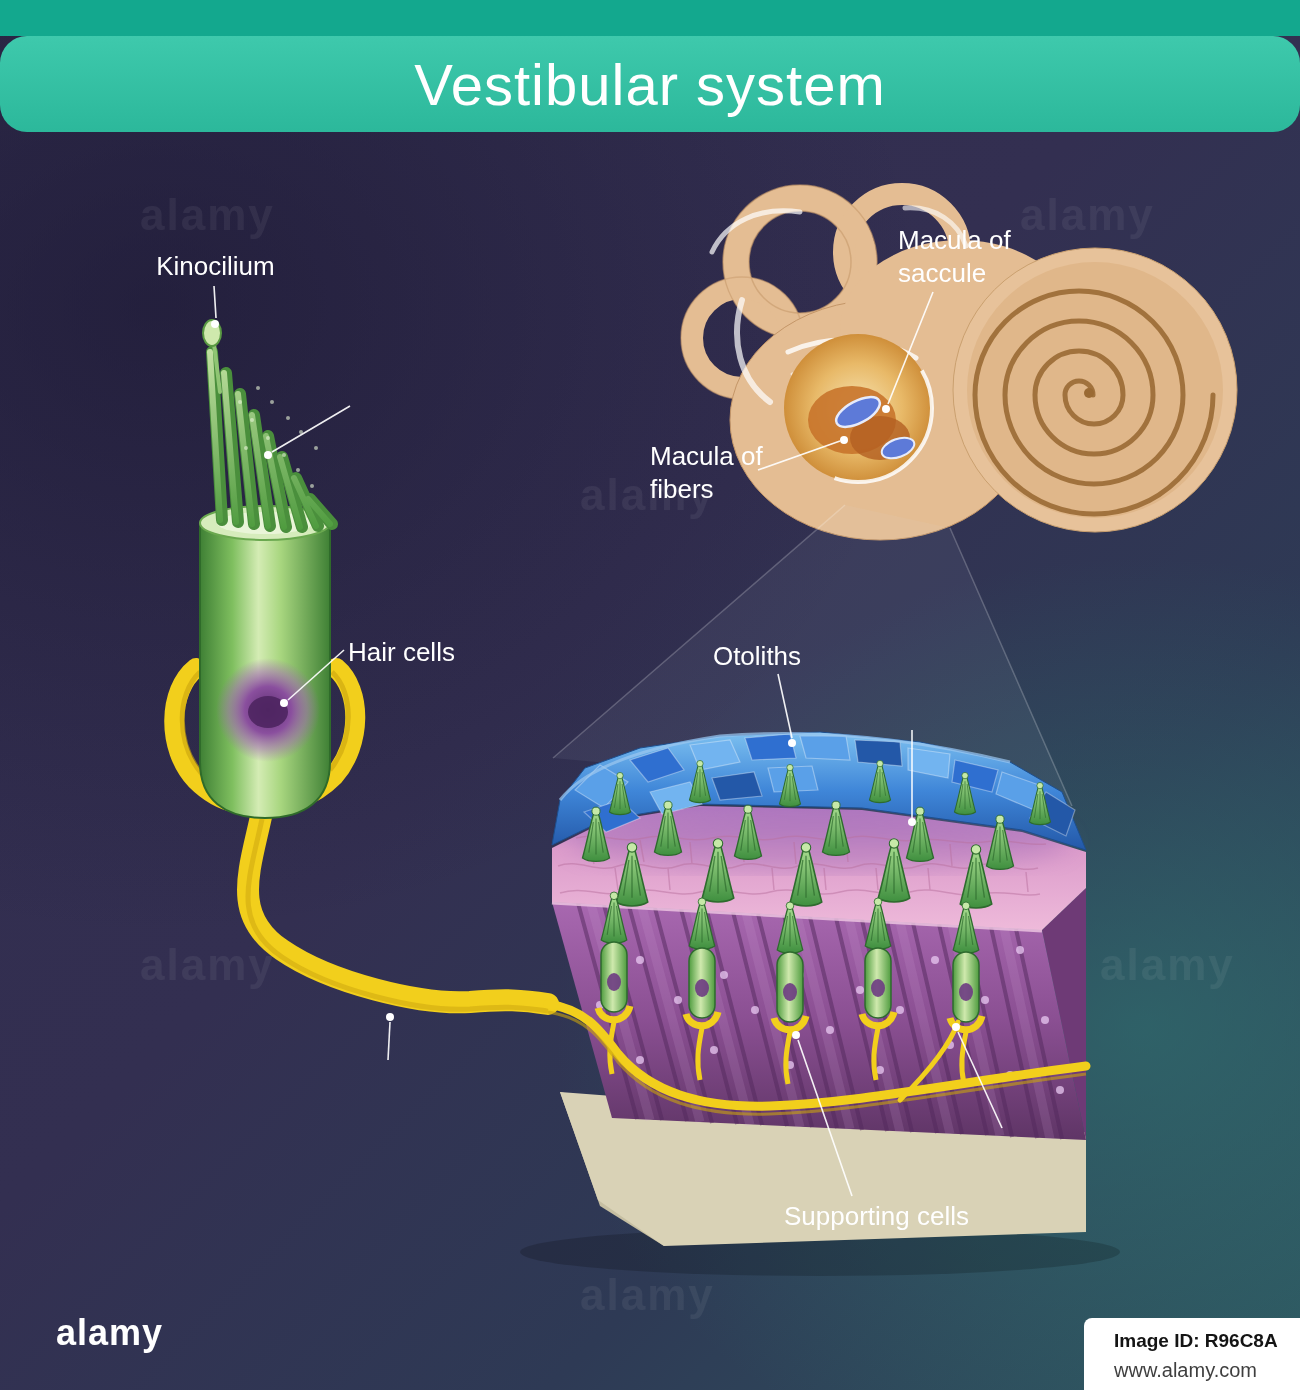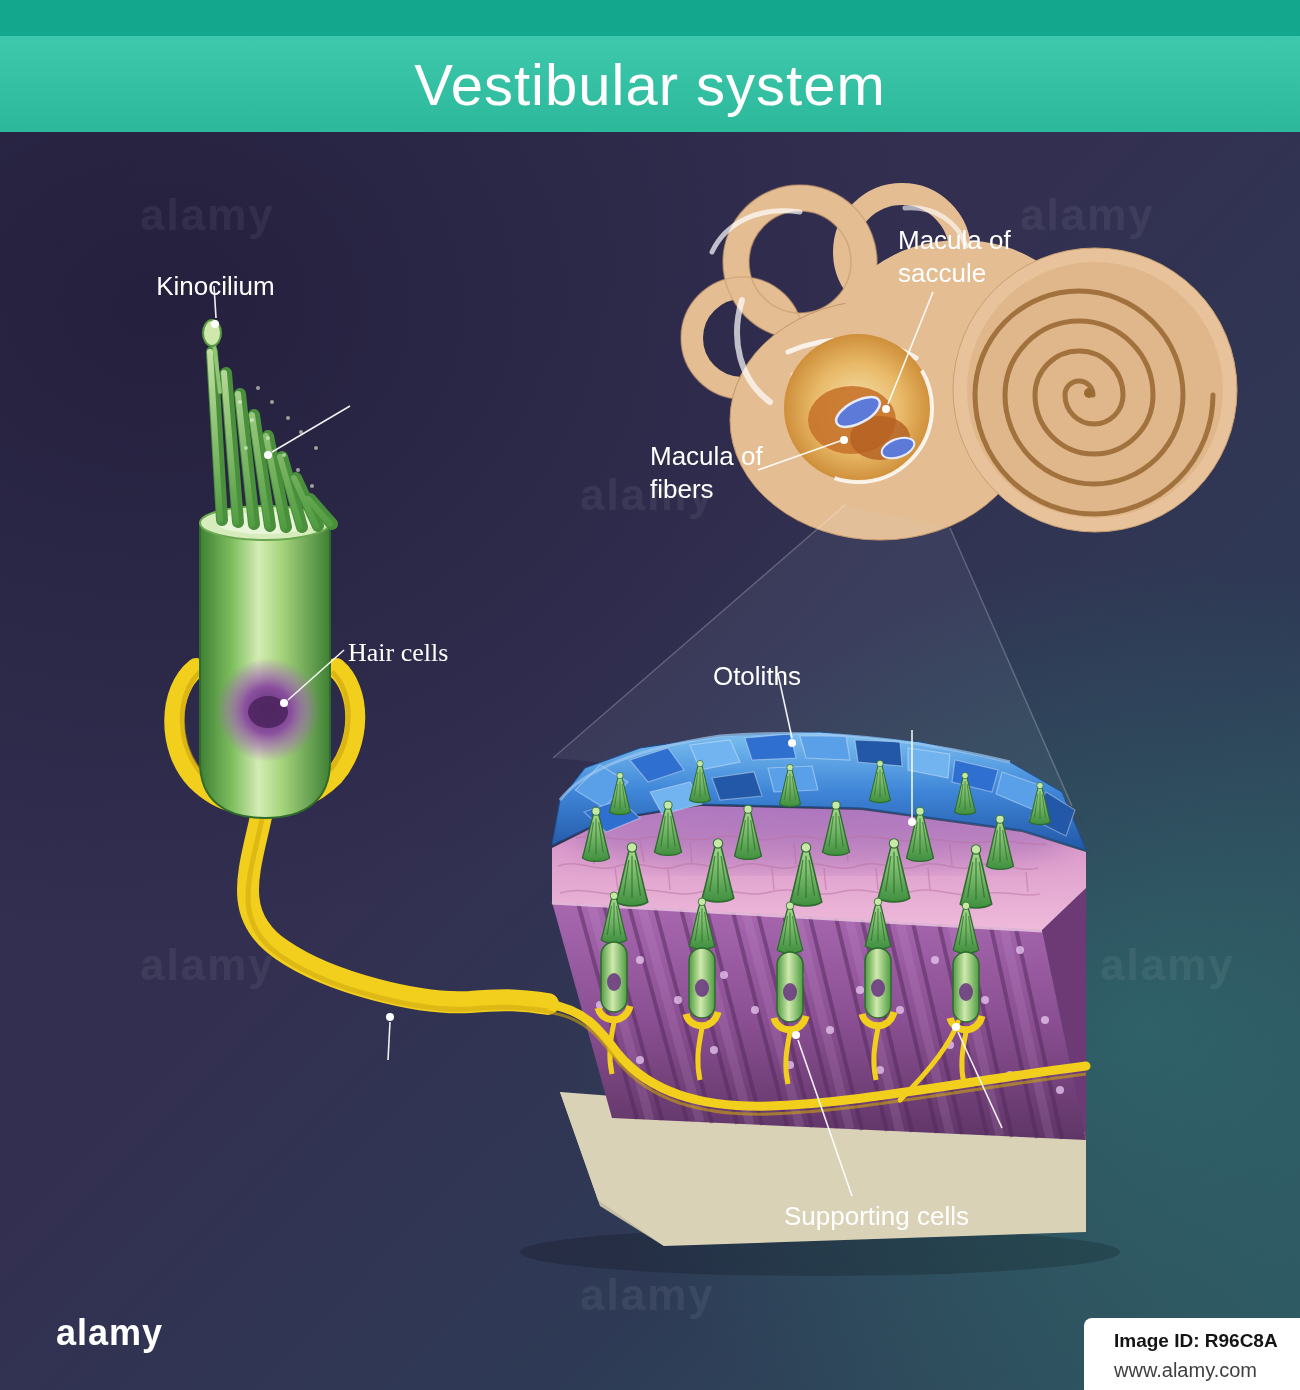--- a/index.html
+++ b/index.html
@@ -7,26 +7,26 @@
     position:relative;width:1300px;height:1390px;overflow:hidden;
     font-family:"Liberation Sans",sans-serif;
     background:
       radial-gradient(950px 760px at 88% 74%, rgba(48,122,116,.55), rgba(48,122,116,0) 62%),
       radial-gradient(1100px 900px at 12% 22%, rgba(24,20,46,.55), rgba(24,20,46,0) 70%),
       linear-gradient(135deg,#312d4e 0%, #332f51 45%, #2e3a55 72%, #2e5660 100%);
   }
   .header-strip{position:absolute;top:0;left:0;right:0;height:36px;background:#13a88e;}
   .header-band{position:absolute;top:36px;left:0;right:0;height:96px;
     background:linear-gradient(180deg,#3ec9ac,#2cb89b);
-    display:flex;align-items:center;justify-content:center;}
+    display:flex;align-items:center;justify-content:center;border-radius:27px;}
   .title{color:#ffffff;font-size:58px;letter-spacing:1px;}
   .artwork{position:absolute;left:0;top:0;}
   .label{position:absolute;color:#ffffff;font-size:26px;line-height:33px;}
   .label .l{display:block;}
-  .center{text-align:center;margin-top:20px;}
+  .center{text-align:center;}
   .wm{position:absolute;color:#ffffff;opacity:.06;font-size:44px;font-weight:bold;letter-spacing:2px;pointer-events:none;}
   .alamy-logo{position:absolute;left:56px;top:1312px;color:#ffffff;font-size:36px;font-weight:bold;letter-spacing:1px;}
   .id-box{position:absolute;right:0;bottom:0;width:216px;height:72px;background:#ffffff;
     border-top-left-radius:8px;padding:12px 0 0 30px;box-sizing:border-box;}
   .id-text{color:#141414;font-size:19px;font-weight:bold;}
   .id-url{color:#3f3f3f;font-size:20px;margin-top:7px;}
 </style>
 </head>
 <body>
 
@@ -330,21 +330,21 @@
       <circle cx="792" cy="743" r="4"></circle>
         <circle cx="912" cy="822" r="4"></circle>
         <circle cx="956" cy="1027" r="4"></circle>
       <circle cx="796" cy="1035" r="4"></circle>
     </g>
   </svg>
 
   <div class="label center" style="left:118px;top:250px;width:195px;">
     <span class="l">Kinocilium</span>
   </div>
-  <div class="label" style="left:348px;top:636px;font-family:Liberation Serif, serif;">
+  <div class="label" style="left:348px;top:636px;">
     <span class="l">Hair cells</span>
   </div>
   <div class="label" style="left:898px;top:224px;">
     <span class="l">Macula of</span>
     <span class="l">saccule</span>
   </div>
   <div class="label" style="left:650px;top:440px;">
     <span class="l">Macula of</span>
     <span class="l">fibers</span>
   </div>

